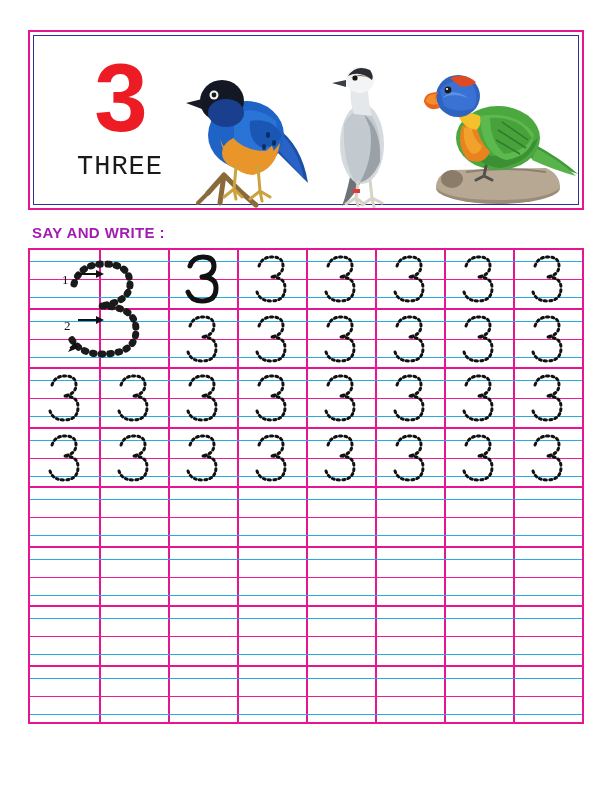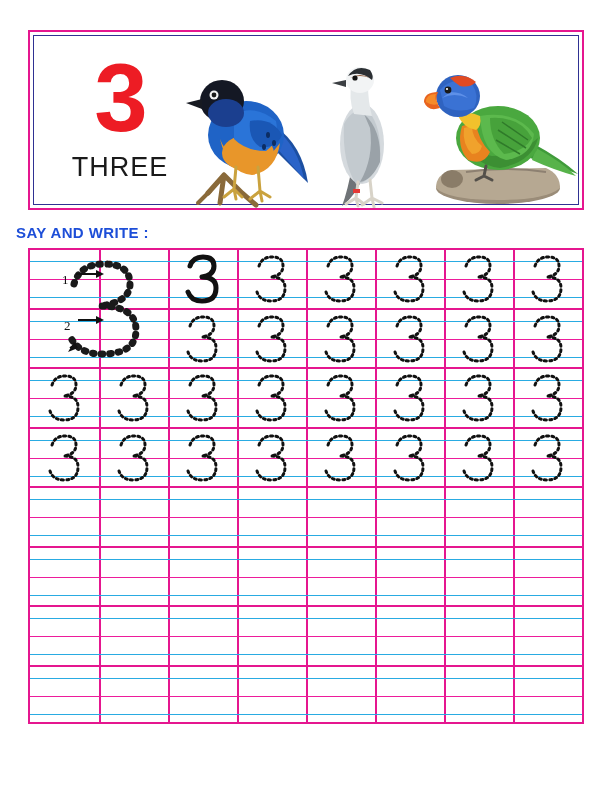--- a/index.html
+++ b/index.html
@@ -50,21 +50,21 @@
   }
   .numeral-big {
     font-family: "Liberation Sans", sans-serif;
     font-weight: bold;
     font-size: 96px;
     line-height: 96px;
     color: #ed1c24;
     letter-spacing: -2px;
   }
   .numeral-word {
-    font-family: Liberation Sans, sans-serif;
+    font-family: Liberation Mono, monospace;
     font-size: 27px;
     line-height: 30px;
     color: #1a1a1a;
     letter-spacing: 1px;
     margin-top: 6px;
   }
 
   .birds {
     position: absolute;
     left: 150px;
@@ -74,26 +74,26 @@
   }
   .bird {
     position: absolute;
     bottom: 0;
   }
   .bird svg { display: block; }
 
   
   .say-write {
     position: absolute;
-    left: 16px;
+    left: 32px;
     top: 224px;
     font-family: "Liberation Sans", sans-serif;
     font-weight: bold;
     font-size: 15px;
-    color: #1d4ed8;
+    color: #a21caf;
     letter-spacing: 0.4px;
   }
 
   
   .grid-wrap {
     position: absolute;
     left: 28px;
     top: 248px;
     width: 556px;
     height: 476px;

